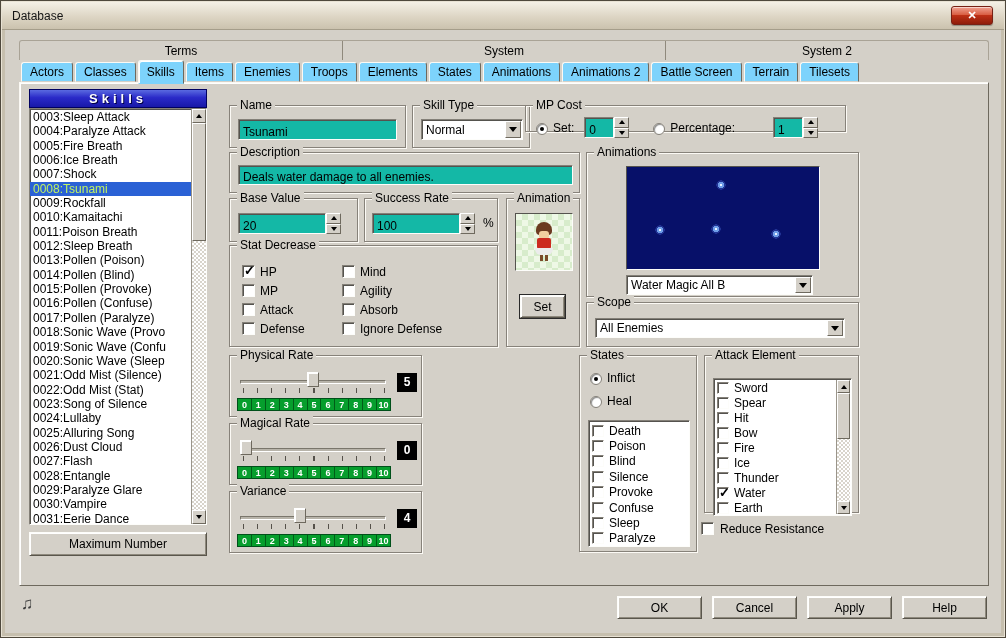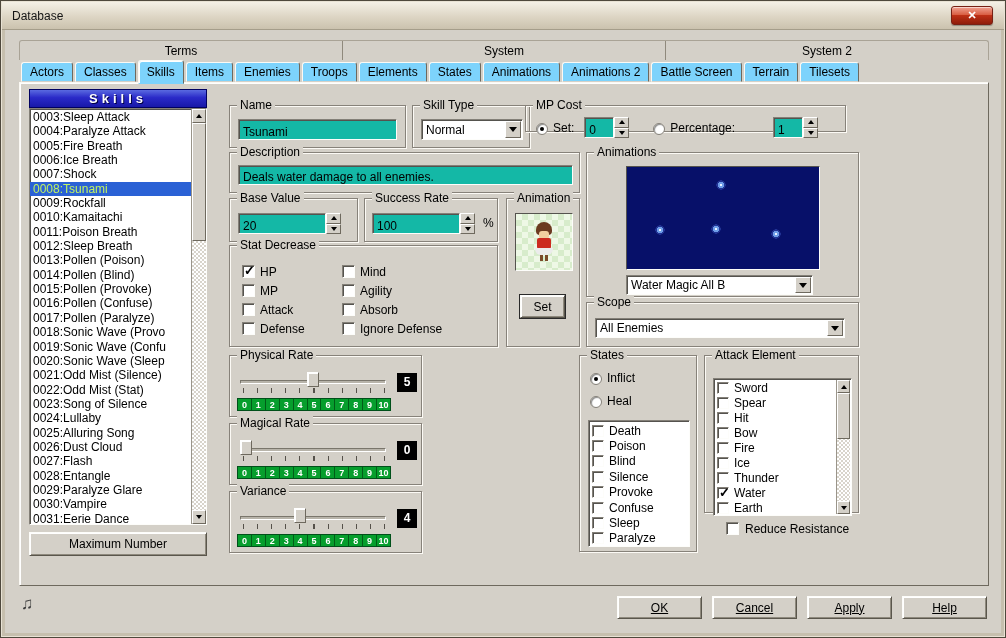--- a/index.html
+++ b/index.html
@@ -148,25 +148,25 @@
   .radio-col { position:absolute; left:10px; top:14px; display:flex; flex-direction:column; gap:8px; }
   .listbox { position:absolute; background:#fff; border:1px solid; border-color:#848078 #fdfdfa #fdfdfa #848078;
              box-shadow: inset 1px 1px 0 #55534e; overflow:hidden; padding:2px 0 0 3px; }
   #states-list { left:8px; top:64px; width:102px; height:127px; }
   #attack-list { left:8px; top:14px; width:139px; height:138px; padding-right:10px;margin-top:8px; }
   .lb-scroll { position:absolute; right:1px; top:1px; bottom:1px; width:14px; border-left:1px solid #9a958a;
                background-image:repeating-conic-gradient(#ffffff 0% 25%, #d8d4cb 0% 50%); background-size:4px 4px; }
   .attack-thumb { top:13px; height:46px; width:13px; }
   .lb-scroll .sb-btn { width:13px; height:13px; }
 
-  .rr-row { position:absolute; left:725px; top:520px; display:flex; align-items:center; gap:6px; }
+  .rr-row { position:absolute; left:700px; top:520px; display:flex; align-items:center; gap:6px; }
 
   
   .dlg-btn { position:absolute; top:595px; width:85px; height:23px; }
-  .dlg-btn span { text-decoration:underline; }
+  .dlg-btn span { }
   #btn-ok { left:616px; } #btn-cancel { left:711px; } #btn-apply { left:806px; } #btn-help { left:901px; }
   .music { position:absolute; left:20px; top:593px; font-size:17px; color:#3c3c3c; }
 </style>
 </head>
 <body>
 
 <div class="frame">
   <div class="titlebar">
     <span class="title">Database</span>
   </div>

